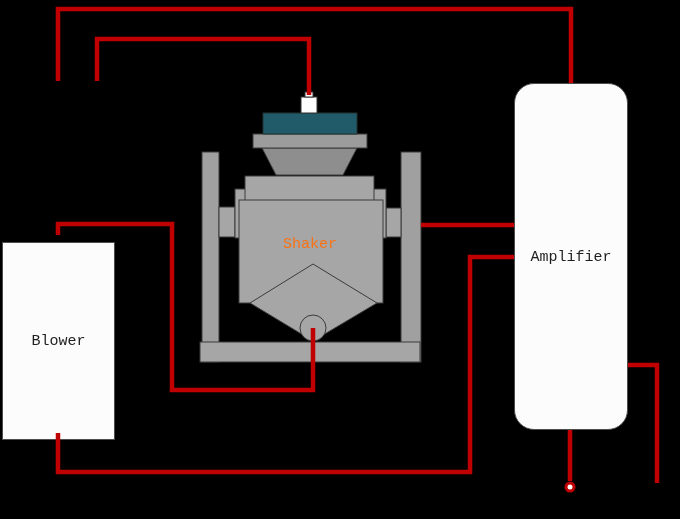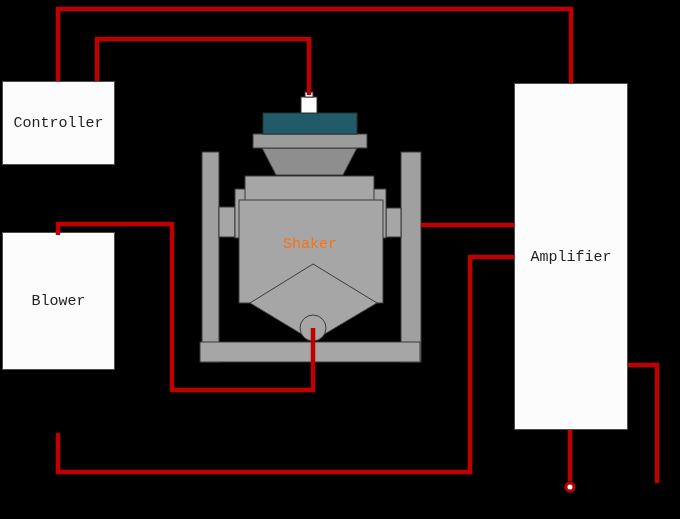--- a/index.html
+++ b/index.html
@@ -6,39 +6,36 @@
   #stage{
     position:relative;width:680px;height:519px;background:#000;overflow:hidden;
     font-family:"Liberation Mono","DejaVu Sans Mono",monospace;
   }
   .box{
     position:absolute;box-sizing:border-box;background:#fcfcfc;border:1px solid #4c4c4c;
     display:flex;align-items:center;justify-content:center;
   }
   .box-label{color:#1f1f1f;font-size:15px;white-space:nowrap;}
   #controller-box{left:2px;top:81px;width:113px;height:84px;}
-  #blower-box{left:2px;top:232px;width:113px;height:138px;}
-  #amplifier-box{left:514px;top:83px;width:114px;height:347px;display:block;}
+  #blower-box{left:2px;top:242px;width:113px;height:198px;}
+  #amplifier-box{left:514px;top:83px;width:114px;height:347px;display:block;border-radius:20px;}
   .amp-label{position:absolute;width:100%;text-align:center;color:#1f1f1f;font-size:15px;}
   #amplifier-label{top:165px;}
   #field-label{top:303px;}
   #shaker-label{
     position:absolute;left:268px;top:236px;width:84px;text-align:center;
     color:#f97316;font-size:15px;z-index:3;pointer-events:none;
   }
   #diagram-svg{position:absolute;left:0;top:0;z-index:2;}
 </style>
 </head>
 <body>
 
 <div id="stage">
 
-  <div id="controller-box" class="box">
-    <span class="box-label">Controller</span>
-  </div>
 
   <div id="blower-box" class="box">
     <span class="box-label">Blower</span>
   </div>
 
   <div id="amplifier-box" class="box">
     <div id="amplifier-label" class="amp-label">Amplifier</div>
   </div>
 
   <div id="shaker-label">Shaker</div>

